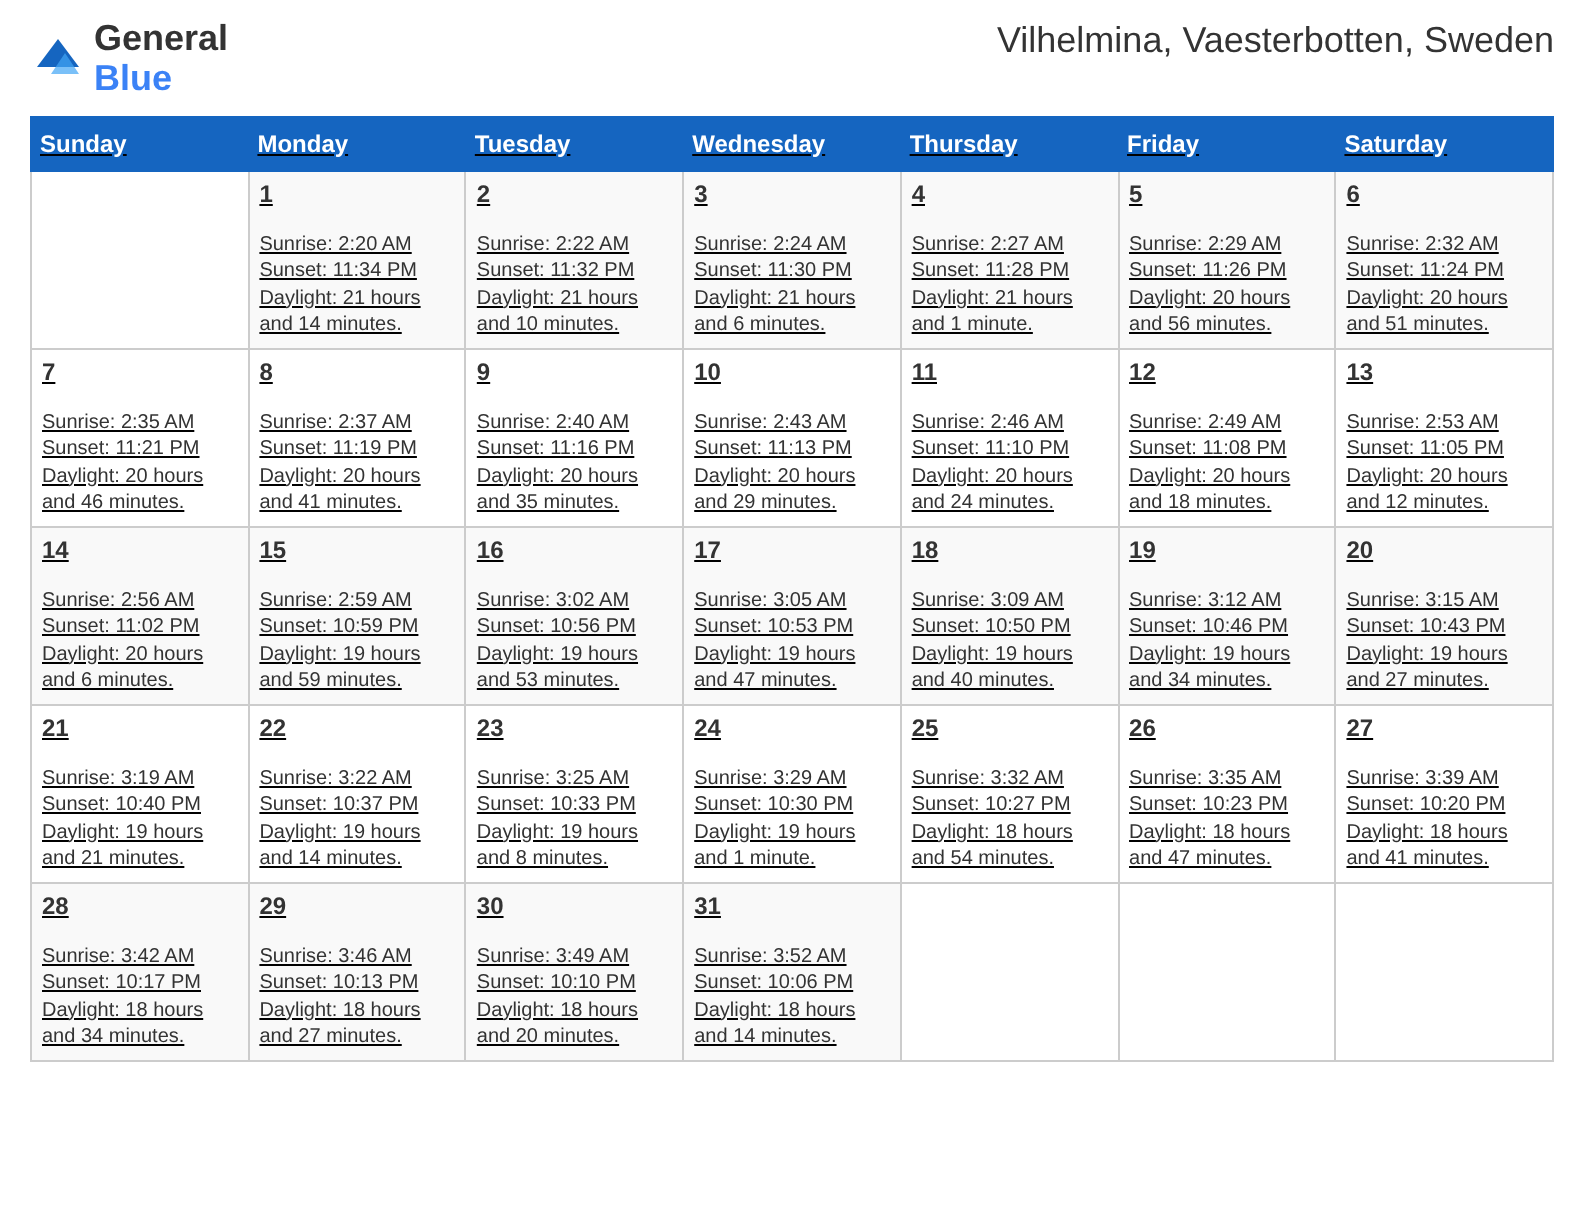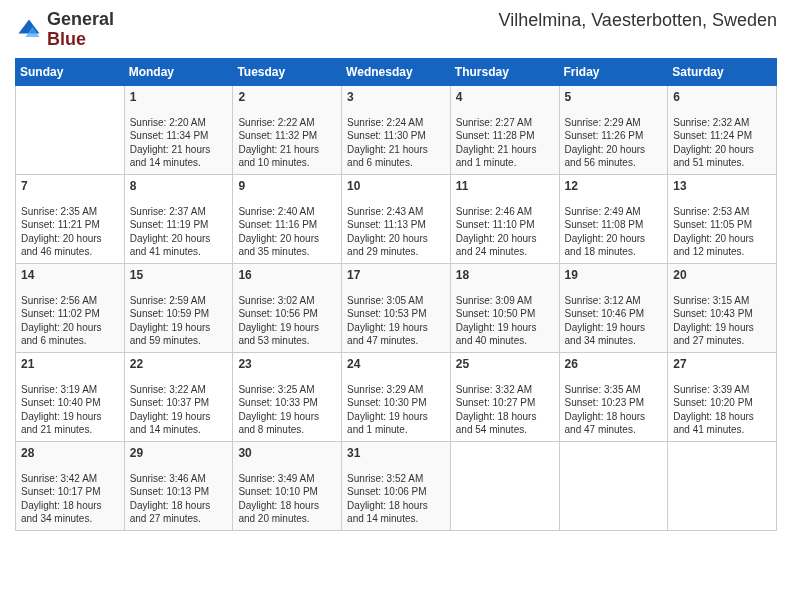--- a/index.html
+++ b/index.html
@@ -26,41 +26,42 @@
       display: flex;
       align-items: center;
       gap: 4px;
     }
     .logo-text {
       font-size: 18px;
       font-weight: bold;
       line-height: 1.1;
     }
     .logo-general { color: #333; }
-    .logo-blue { color: #7f1d1d; }
+    .logo-blue { color: #3b82f6; }
     .logo-icon {
       width: 28px;
       height: 28px;
     }
     .title-block {
       text-align: right;
     }
     .month-title {
       font-size: 32px;
       font-weight: normal;
       color: #333;
     }
     .location {
       font-size: 18px;
       color: #333;
     }
     .calendar {
       width: 100%;
       border-collapse: collapse;
       font-size: 11px;
+      text-decoration: underline;
     }
     .calendar thead th {
       background: #1565c0;
       color: #fff;
       padding: 6px 4px;
       text-align: left;
       font-size: 12px;
       font-weight: bold;
       border: 1px solid #1565c0;
     }

